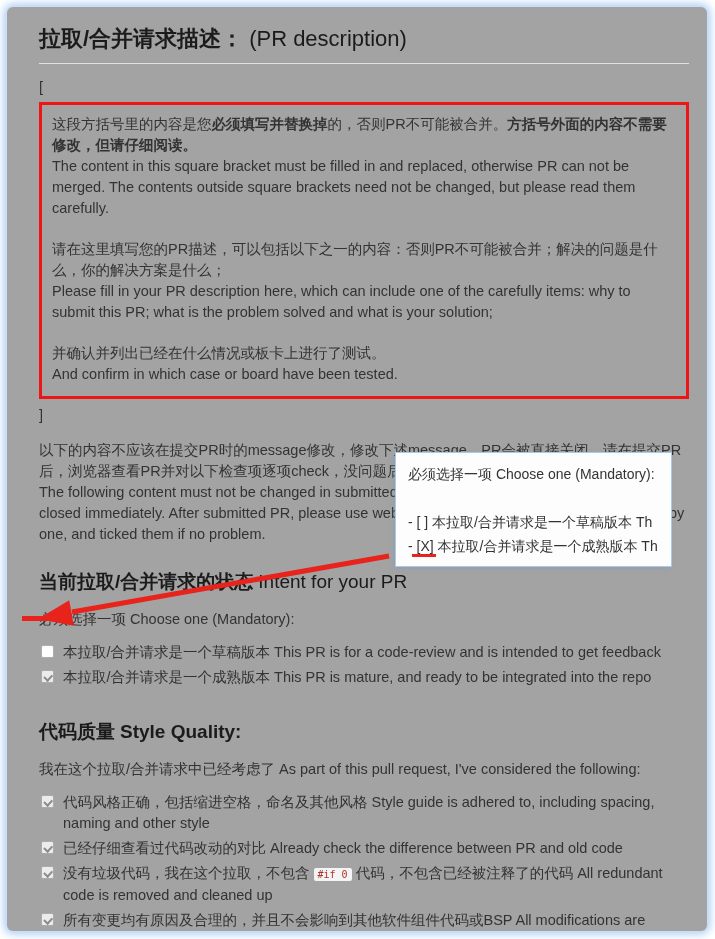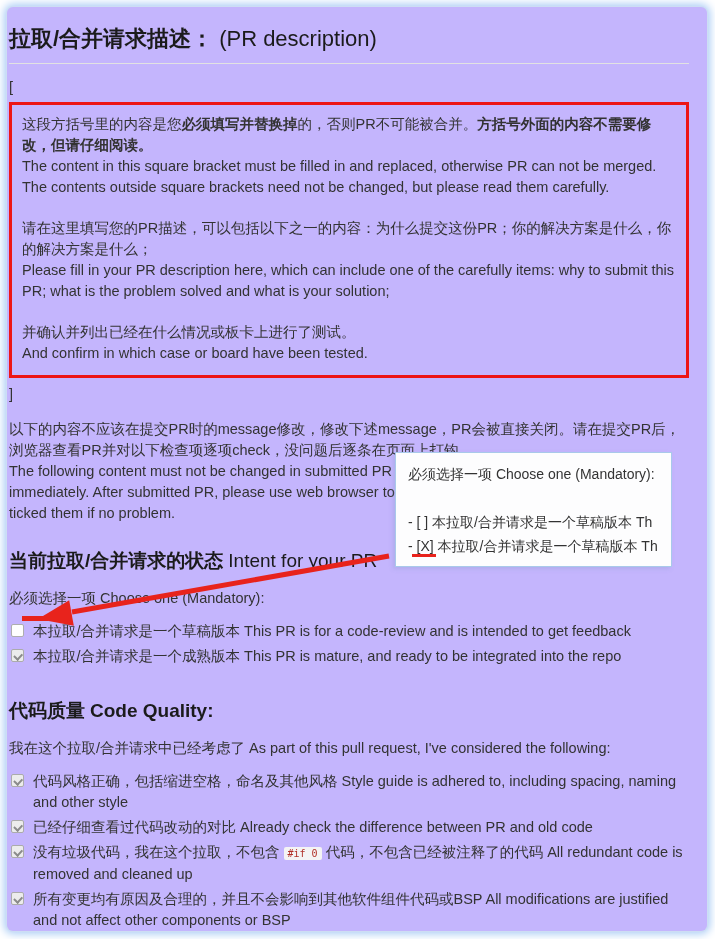--- a/index.html
+++ b/index.html
@@ -5,23 +5,23 @@
   * { box-sizing: border-box; }
   html,body { margin:0; padding:0; }
   body {
     width:715px; height:939px; position:relative; overflow:hidden;
     background:#ffffff;
     font-family:"Liberation Sans","DejaVu Sans",sans-serif;
     color:#333333;
   }
   .page-inner {
     position:absolute; left:7px; top:7px; right:8px; bottom:8px;
-    background:#c4b5fd; border-radius:6px;
+    background:#a3a3a3; border-radius:6px;
     box-shadow:0 0 0 1px #cdddf4, 0 0 9px 3px #a9ccf5;
-    padding:14px 18px 0 2px;
+    padding:14px 18px 0 32px;
     overflow:hidden;
   }
   h1 {
     margin:0; padding:4px 0 10px 0;
     font-size:22px; line-height:28px; font-weight:bold; color:#1b1b1b;
     border-bottom:1px solid #e2e2e2;
   }
   h1 .h-en { font-weight:400; margin-left:6px; }
   h2 { margin:0; font-size:19px; line-height:24px; font-weight:bold; color:#1b1b1b; }
   h2 .h-en { font-weight:400; margin-left:5px; }
@@ -80,21 +80,21 @@
 
 <div class="page-inner">
 
   <h1><span>拉取/合并请求描述：</span><span class="h-en">(PR description)</span></h1>
 
   <p class="bracket">[</p>
 
   <div class="red-box">
     <p><span>这段方括号里的内容是您</span><span class="b">必须填写并替换掉</span><span>的，否则PR不可能被合并。</span><span class="b">方括号外面的内容不需要修改，但请仔细阅读。</span><br>
       <span>The content in this square bracket must be filled in and replaced, otherwise PR can not be merged. The contents outside square brackets need not be changed, but please read them carefully.</span></p>
-    <p style="margin-top:20px;"><span>请在这里填写您的PR描述，可以包括以下之一的内容：为什么提交这份PR；你的解决方案是什么，你的解决方案是什么；</span><br>
+    <p style="margin-top:20px;"><span>请在这里填写您的PR描述，可以包括以下之一的内容：否则PR不可能被合并；解决的问题是什么，你的解决方案是什么；</span><br>
       <span>Please fill in your PR description here, which can include one of the carefully items: why to submit this PR; what is the problem solved and what is your solution;</span></p>
     <p style="margin-top:20px;"><span>并确认并列出已经在什么情况或板卡上进行了测试。</span><br>
       <span>And confirm in which case or board have been tested.</span></p>
   </div>
 
   <p class="after-bracket">]</p>
 
   <p class="notice"><span>以下的内容不应该在提交PR时的message修改，修改下述message，PR会被直接关闭。请在提交PR后，浏览器查看PR并对以下检查项逐项check，没问题后逐条在页面上打钩。</span><br>
     <span>The following content must not be changed in submitted PR message. Otherwise, the PR will be closed immediately. After submitted PR, please use web browser to visit PR, and check items one by one, and ticked them if no problem.</span></p>
 
@@ -106,21 +106,21 @@
     <div class="check-row">
       <span class="cb"></span>
       <span class="row-label">本拉取/合并请求是一个草稿版本 This PR is for a code-review and is intended to get feedback</span>
     </div>
     <div class="check-row">
       <span class="cb checked"></span>
       <span class="row-label">本拉取/合并请求是一个成熟版本 This PR is mature, and ready to be integrated into the repo</span>
     </div>
   </div>
 
-  <h2 class="h2-quality"><span>代码质量</span><span class="h-en-bold">Code Quality:</span></h2>
+  <h2 class="h2-quality"><span>代码质量</span><span class="h-en-bold">Style Quality:</span></h2>
 
   <p class="subtitle">我在这个拉取/合并请求中已经考虑了 As part of this pull request, I've considered the following:</p>
 
   <div class="check-list">
     <div class="check-row">
       <span class="cb checked"></span>
       <span class="row-label"><span>代码风格正确，包括缩进空格，命名及其他风格 Style guide is adhered to, including spacing, naming and other style</span><span></span></span>
     </div>
     <div class="check-row">
       <span class="cb checked"></span>
@@ -136,21 +136,21 @@
     </div>
 
   </div>
 
 </div>
 
 <div class="popup">
   <div>必须选择一项 Choose one (Mandatory):</div>
   <div class="blank-line"></div>
   <div>- [ ] 本拉取/合并请求是一个草稿版本 Th</div>
-  <div><span>- </span><span>[X]</span><span> 本拉取/合并请求是一个草稿版本 Th</span></div>
+  <div><span>- </span><span>[X]</span><span> 本拉取/合并请求是一个成熟版本 Th</span></div>
   <div class="popup-underline"></div>
 </div>
 
 <svg class="annotation-layer" viewBox="0 0 715 939" xmlns="http://www.w3.org/2000/svg">
   <line x1="389" y1="556" x2="72" y2="612" stroke="#e8231c" stroke-width="5"></line>
   <polygon points="38,619 73.8,625.8 69.2,600.2" fill="#e8231c"></polygon>
   <rect x="22" y="616" width="26" height="5" fill="#e8231c"></rect>
 </svg>
 
 </body></html>

